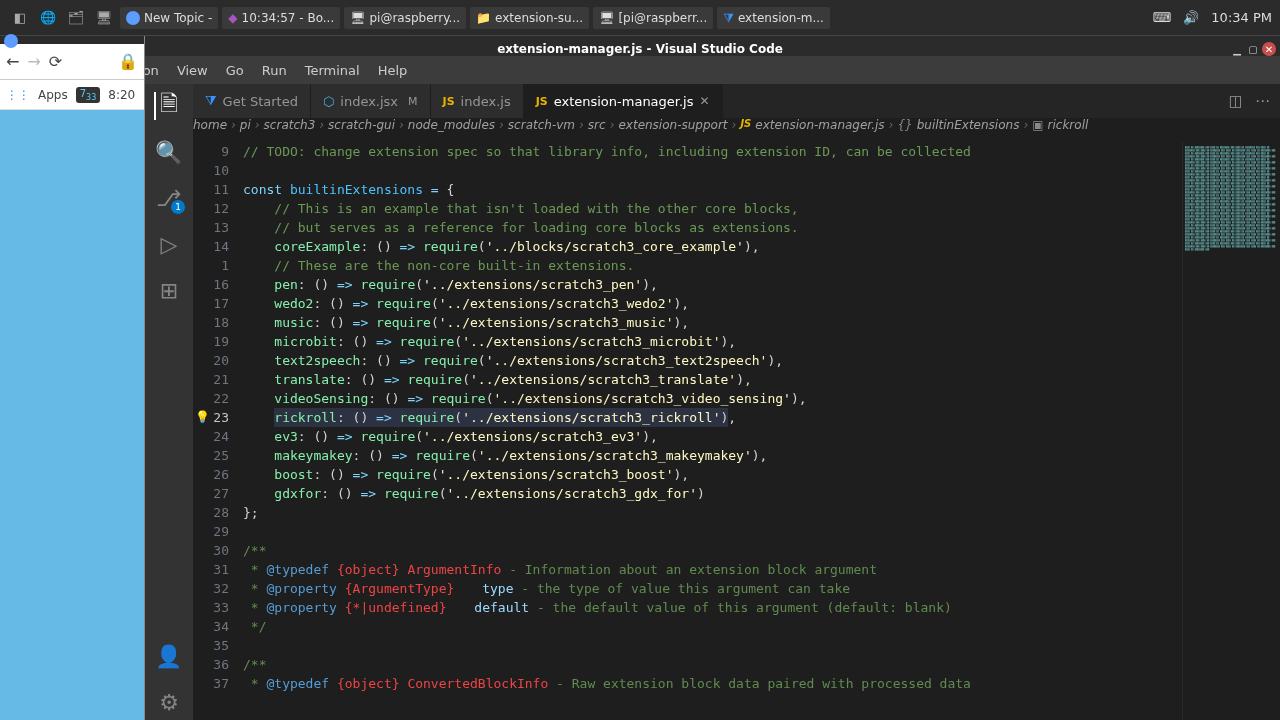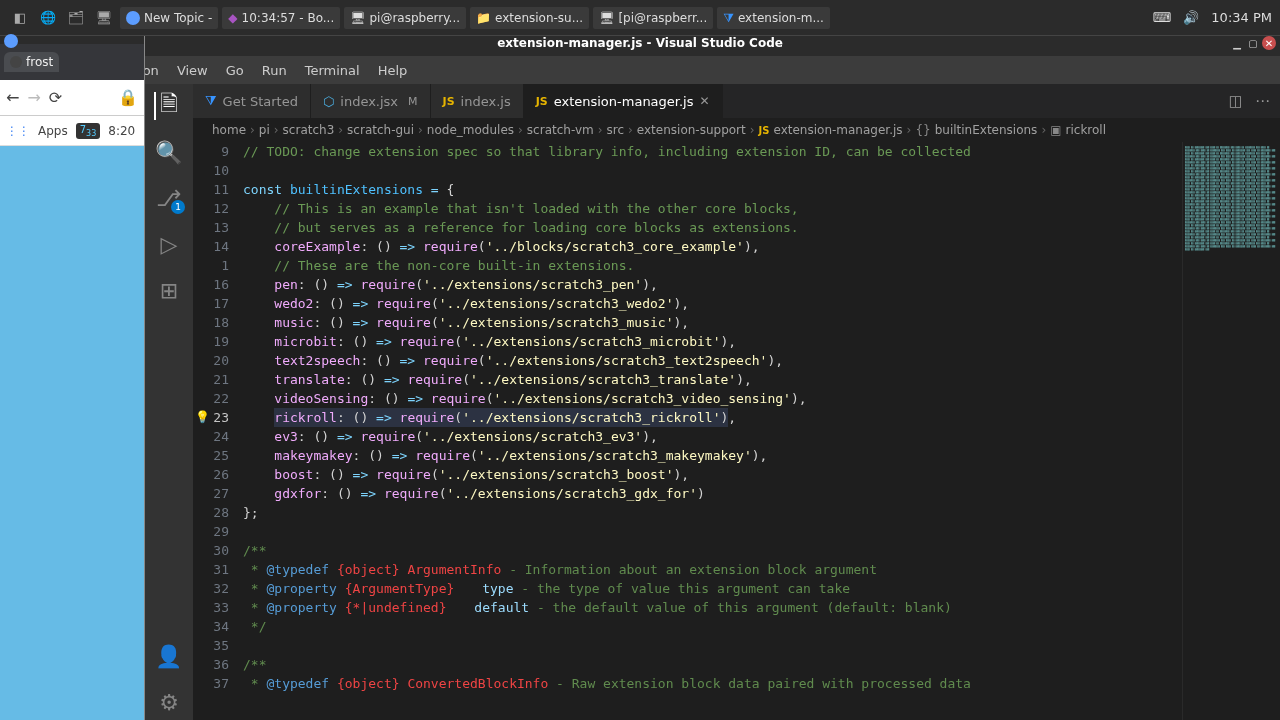--- a/index.html
+++ b/index.html
@@ -6,21 +6,21 @@
 body { font-family: "DejaVu Sans", sans-serif; background: #1e1e1e; color: #ccc; width: 1280px; height: 720px; overflow: hidden; position: relative; }
 
 
 .taskbar { height: 36px; background: #2b2b2b; display: flex; align-items: center; padding: 0 8px; border-bottom: 1px solid #444; font-size: 13px; color: #ddd; position: relative; }
 .taskbar-left { display: flex; align-items: center; gap: 4px; }
 .taskbar-icon { width: 24px; height: 24px; display: flex; align-items: center; justify-content: center; color: #aaa; }
 .taskbar-item { display: flex; align-items: center; gap: 4px; padding: 4px 6px; background: #3a3a3a; border-radius: 2px; max-width: 140px; overflow: hidden; white-space: nowrap; font-size: 12px; }
 .taskbar-right { position: absolute; right: 8px; display: flex; align-items: center; gap: 12px; }
 
 
-.window-titlebar { height: 20px; background: #2b2b2b; display: flex; align-items: flex-start; justify-content: center; color: #fff; font-size: 12px; font-weight: bold; position: relative; }
+.window-titlebar { height: 20px; background: #2b2b2b; display: flex; align-items: flex-end; justify-content: center; color: #fff; font-size: 12px; font-weight: bold; position: relative; }
 .window-titlebar .controls { position: absolute; right: 4px; display: flex; gap: 2px; }
 .window-titlebar .ctrl { width: 14px; height: 14px; font-size: 10px; color: #ccc; display: flex; align-items: center; justify-content: center; cursor: pointer; }
 .window-titlebar .close-ctrl { background: #c84e4e; border-radius: 50%; color: #fff; }
 .vscode-logo { position: absolute; left: 6px; color: #3794ff; font-size: 14px; }
 
 
 .main { display: flex; height: calc(720px - 36px - 20px - 20px); }
 
 
 .browser-sliver { width: 145px; background: #ddd; border-right: 1px solid #888; flex-shrink: 0; display: flex; flex-direction: column; }
@@ -46,40 +46,40 @@
 .tabbar { height: 34px; background: #252526; display: flex; align-items: stretch; position:relative; }
 .tab { display: flex; align-items: center; gap: 6px; padding: 0 12px; background: #2d2d2d; color: #969696; font-size: 13px; border-right: 1px solid #1e1e1e; cursor:pointer; }
 .tab.active { background: #1e1e1e; color: #fff; }
 .tab .icon-js { color: #e6b400; font-size:11px; font-weight:bold; }
 .tab .icon-react { color:#4aa8d8; }
 .tab .mod { font-size:11px; padding-left:4px; }
 .tab .close-x { color:#999; font-size:12px; }
 .tab-actions { margin-left:auto; display:flex; align-items:center; gap:12px; padding:0 10px; color:#999; font-size:15px;}
 
 
-.breadcrumb { height: 24px; background: #1e1e1e; display: flex; align-items: center; padding: 0 19px; gap: 4px; color: #a0a0a0; font-size: 12px; overflow:hidden; white-space:nowrap;}
+.breadcrumb { height: 24px; background: #1e1e1e; display: flex; align-items: flex-start; padding: 0 0; gap: 4px; color: #a0a0a0; font-size: 12px; overflow:hidden; white-space:nowrap;font-style:italic;}
 .breadcrumb .sep { color:#666; }
 
 
 .editor-wrap { flex: 1; display: flex; flex-direction: column; overflow:hidden; background:#1e1e1e; }
 .editor { flex: 1; display: flex; font-family: "DejaVu Sans Mono", Consolas, monospace; font-size: 13px; line-height: 19px; overflow:hidden; position:relative;}
 .gutter { width: 50px; text-align: right; color: #6e7681; padding-right: 14px; user-select:none; position:relative;}
 .gutter .ln { height: 19px; }
 .gutter .bulb { position:absolute; left:2px; color:#ffcc00; font-size:12px;}
 .code { flex: 1; white-space: pre; color: #d4d4d4; }
 .code .line { height: 19px; }
 .code .highlight-line { background: rgba(64,80,120,0.4); display:inline-block;}
 .minimap { width: 98px; background: #1e1e1e; border-left:1px solid #2a2a2a; font-size:2px; line-height:3px; color:#588; padding:4px 2px; overflow:hidden;}
 
 
 .tk-comment { color: #6a9955; }
 .tk-keyword { color: #7dd3fc; }
 .tk-identifier { color: #9cdcfe; margin-left: 20px; }
 .tk-var { color: #4fc1ff; }
-.tk-func { color: #f0abfc; }
+.tk-func { color: #86efac; }
 .tk-string { color: #fef9c3; }
 .tk-doctag { color: #569cd6; }
 .tk-type { color: #ef4444; }
 .tk-jsdoc { color: #608b4e; }
 </style>
 </head>
 <body>
 
 <div class="taskbar">
   <div class="taskbar-left">
@@ -138,26 +138,20 @@
     <span>Run</span>
     <span>Terminal</span>
     <span>Help</span>
   </div>
 
 <div class="main">
 
   <div class="browser-sliver" style="position:absolute;left:0;top:36px;height:684px;z-index:0;">
     <div style="height:8px;background:#2b2b2b;position:relative">
       <span style="position:absolute;left:4px;top:-2px;width:14px;height:14px;border-radius:50%;background:#5c9dff;display:inline-block"></span>
-    </div>
-    <div class="browser-tabbar">
-      <div class="browser-tab">
-        <span class="fav"></span>
-        <span>frost</span>
-      </div>
     </div>
     <div class="browser-toolbar">
       <span>←</span>
       <span style="color:#bbb;">→</span>
       <span>⟳</span>
       <span style="margin-left:auto;">🔒</span>
     </div>
     <div class="browser-bookmarks">
       <span style="color:#4285f4">⋮⋮</span>
       <span>Apps</span>

